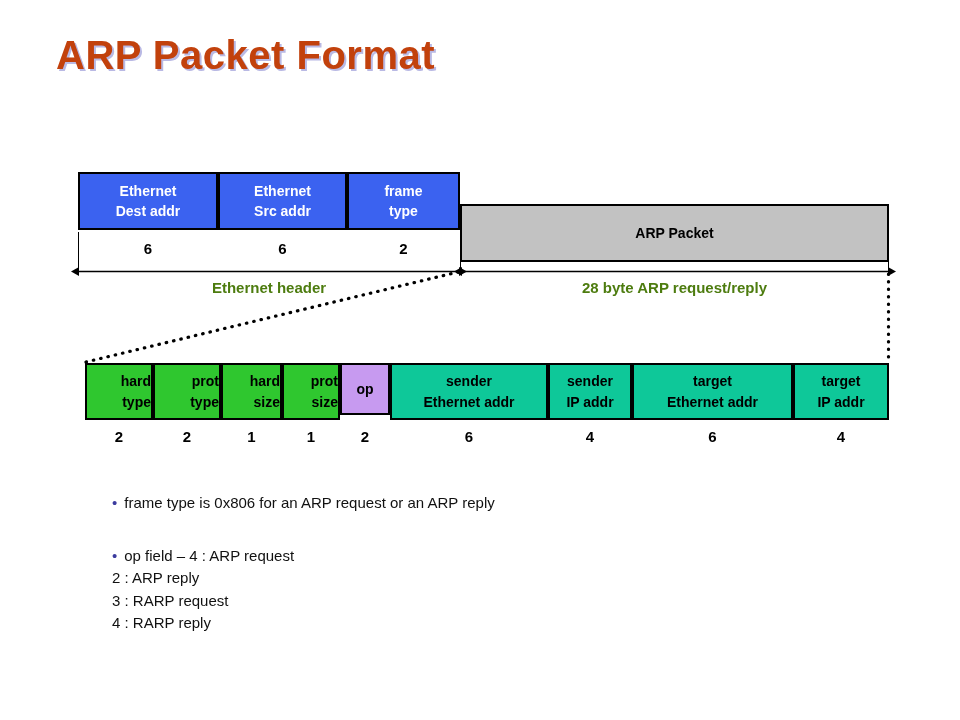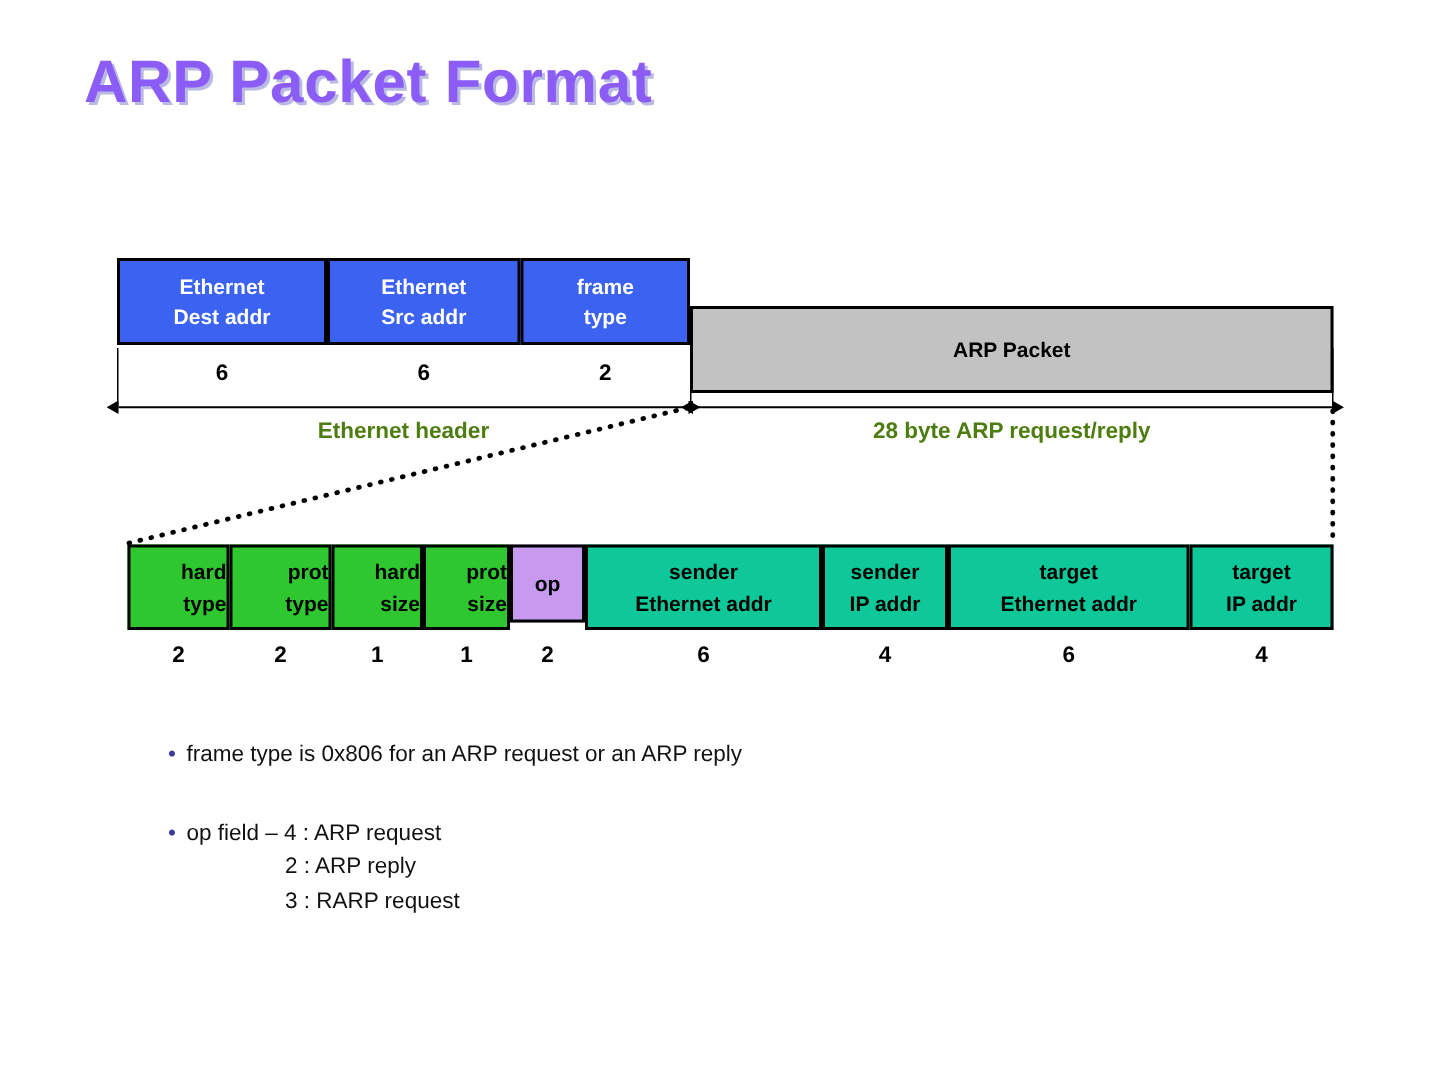--- a/index.html
+++ b/index.html
@@ -21,21 +21,21 @@
     height: 720px;
   }
 
   
   .title {
     position: absolute;
     left: 56px;
     top: 33px;
     font-size: 40px;
     font-weight: bold;
-    color: #8b5cf6;
+    color: #c2410c;
     letter-spacing: 0.5px;
     text-shadow: 2px 2px 0 #b9b9e4;
     white-space: nowrap;
   }
 
   
   .cell {
     position: absolute;
     box-sizing: border-box;
     border: 2px solid #000000;
@@ -100,21 +100,20 @@
   }
   .bullet-dot {
     color: #3b3b9e;
     font-size: 15px;
     line-height: 1.5;
     margin-right: 7px;
   }
   .bullet-text { line-height: 1.5; }
   .op-list { margin-top: 30px; }
   .op-sub {
-    margin-left: 78px;
     line-height: 1.5;
     white-space: nowrap;
   }
 </style>
 </head>
 <body>
 
 <div id="stage">
 
   <div class="title">ARP Packet Format</div>
@@ -219,16 +218,17 @@
       <span class="bullet-text">frame type is 0x806 for an ARP request or an ARP reply</span>
     </div>
 
     <div class="op-list">
       <div class="bullet-row">
         <span class="bullet-dot">•</span>
         <span class="bullet-text">op field – 4 : ARP request</span>
       </div>
       <div class="op-sub">2 : ARP reply</div>
       <div class="op-sub">3 : RARP request</div>
+      <div class="op-sub">4 : RARP reply</div>
     </div>
   </div>
 
 </div>
 
 </body></html>

